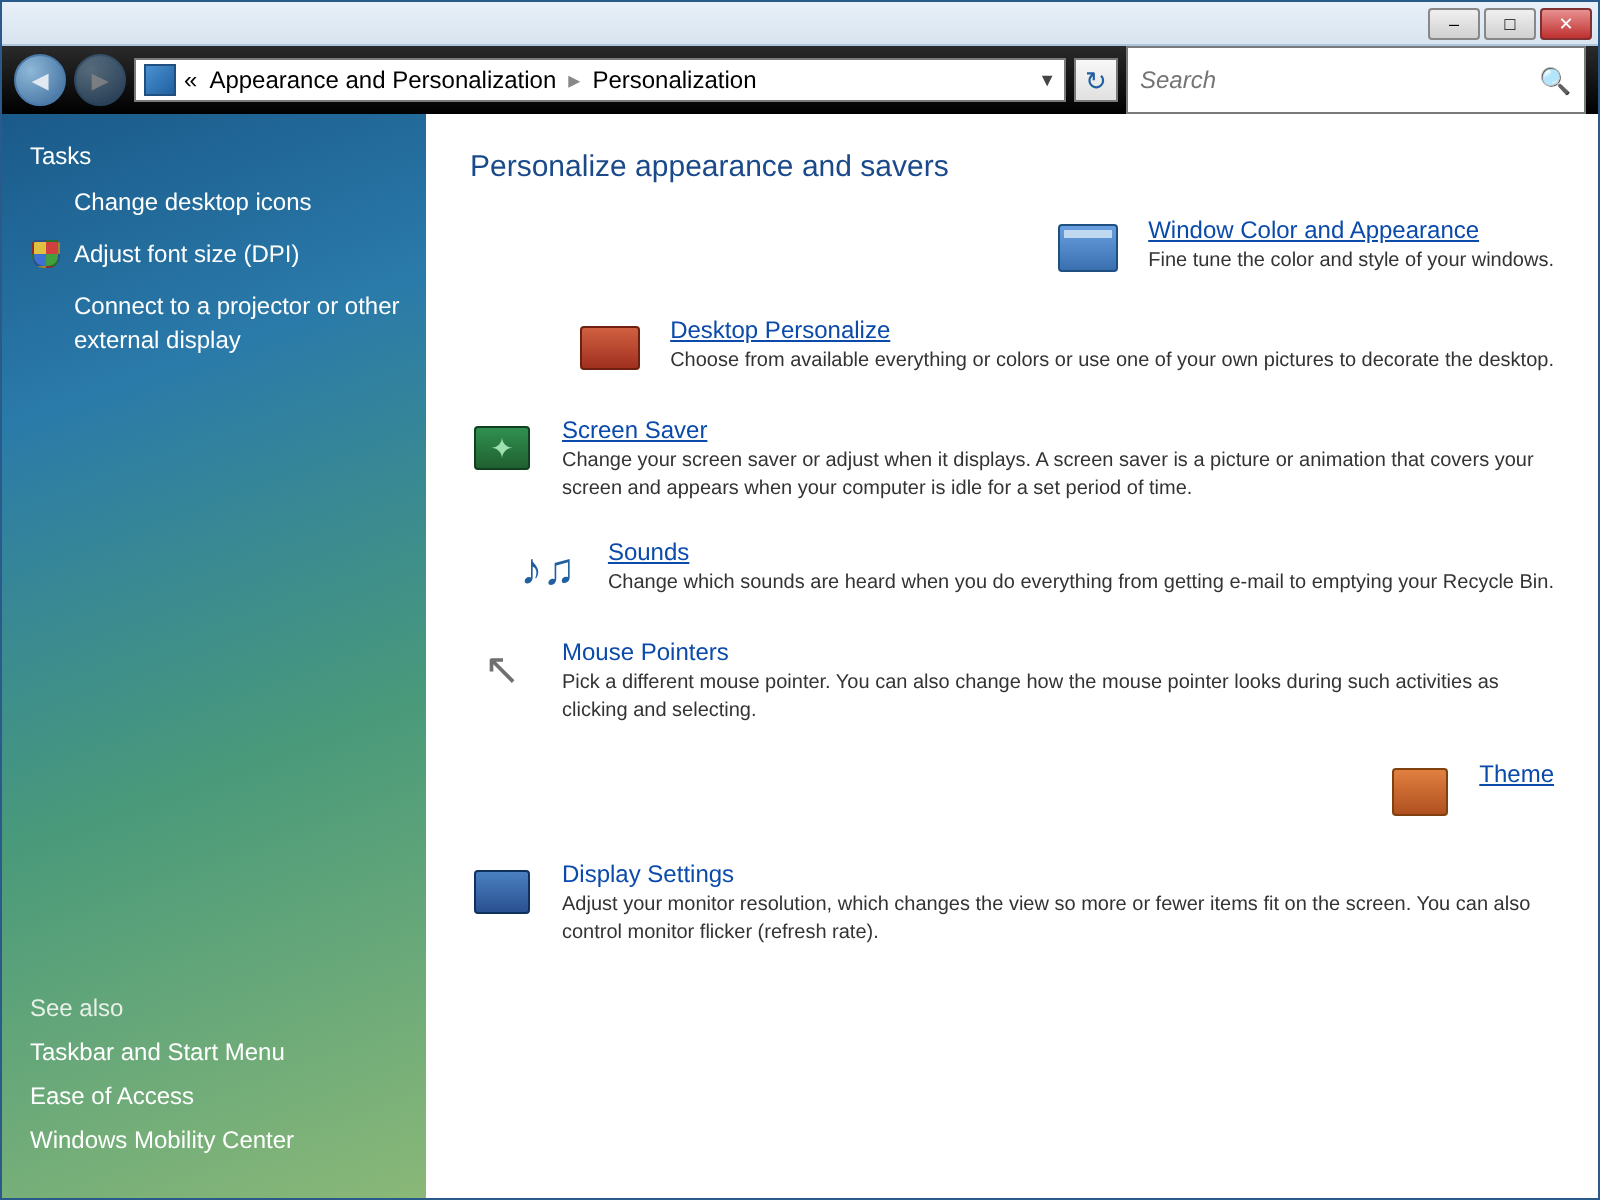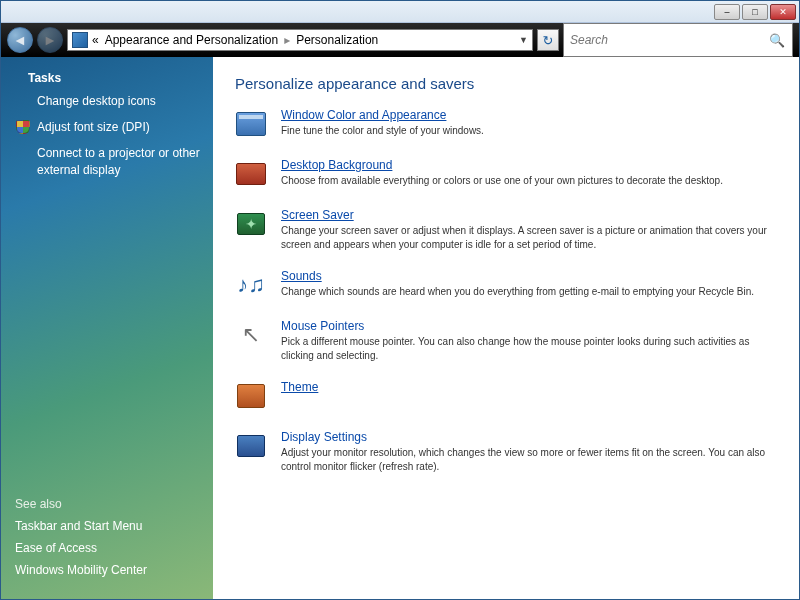--- a/index.html
+++ b/index.html
@@ -26,31 +26,31 @@
 .addr-dd { margin-left: auto; color: #444; font-size: 9px; }
 .refresh-btn { width: 22px; height: 22px; background: linear-gradient(#f8f8f8,#e0e0e0); border: 1px solid #7a7a7a; display:flex; align-items:center; justify-content:center; color:#2060a0; font-size:13px;}
 .searchbox { width: 230px; height: 34px; background: #fff; border: 1px solid #7a7a7a; display: flex; align-items: center; padding: 0 6px; }
 .searchbox input { border: none; outline: none; flex: 1; font-style: italic; color: #888; font-size: 12px; font-family: inherit; }
 .search-icon { color: #2a6aaa; font-size: 13px; }
 
 
 .body { flex: 1; display: flex; overflow: hidden; }
 
 .sidebar { width: 212px; background: linear-gradient(160deg, #1a5a8a 0%, #2a7aaa 25%, #4a9a7a 60%, #8ab878 100%); color: #fff; padding: 14px 10px 14px 14px; display: flex; flex-direction: column; }
-.sidebar .tasks-title { font-weight: bold; margin-bottom: 8px; font-size: 12px; margin-left: 13px; }
+.sidebar .tasks-title { font-weight: normal; margin-bottom: 8px; font-size: 12px; }
 .task-item { display: flex; align-items: flex-start; gap: 6px; margin-bottom: 10px; cursor: pointer; line-height: 1.35; }
 .task-icon { width: 16px; height: 16px; flex-shrink: 0; display:flex; align-items:center; justify-content:center;}
 .shield { display:inline-block; width:14px; height:14px; background: conic-gradient(#d04040 0 25%, #40a040 0 50%, #4070d0 0 75%, #e0c040 0); border-radius: 2px 2px 6px 6px; border:1px solid rgba(0,0,0,0.3);}
 .sidebar-spacer { flex: 1; }
 .seealso-title { color: #e8f0e8; margin-bottom: 8px; font-size: 12px; }
 .seealso-item { margin-bottom: 8px; cursor: pointer; }
 
 .content { flex: 1; padding: 18px 22px; overflow: auto; background: #fff; color: #333;}
 .content h1 { font-size: 15px; font-weight: normal; color: #1a4a8a; margin-bottom: 16px; }
-.entry { display: flex; gap: 14px; margin-bottom: 18px; }
+.entry { display: flex; gap: 14px; margin-bottom: 18px; justify-content: flex-end; }
 .entry-icon { width: 32px; height: 32px; flex-shrink: 0; display:flex; align-items:center; justify-content:center; font-size: 22px; }
 .entry-body a { color: #0a4aaa; text-decoration: underline; font-size: 12px; }
 .entry-body a.nou { text-decoration: none; }
 .entry-body p { font-size: 10px; color: #333; margin-top: 2px; line-height: 1.35; max-width: 520px; }
 
 .ic-window { width:30px; height:24px; background: linear-gradient(#6aa0e0,#3a70b0); border:1px solid #205080; border-radius:2px; position:relative;}
 .ic-window::before{content:"";position:absolute;top:2px;left:2px;right:2px;height:4px;background:#c0d8f0;}
 .ic-desktop { width:30px; height:22px; background: linear-gradient(#d06040,#a03020); border:1px solid #702010; border-radius:2px;}
 .ic-screensaver { width:28px; height:22px; background: linear-gradient(#309050,#206030); border:1px solid #104020; border-radius:2px; display:flex;align-items:center;justify-content:center;color:#a0e0b0;font-size:14px;}
 .ic-sounds { color:#2060a0; }
@@ -130,21 +130,21 @@
           <a href="#">Window Color and Appearance</a>
           <p>Fine tune the color and style of your windows.</p>
         </div>
       </div>
 
       <div class="entry">
         <div class="entry-icon">
             <div class="ic-desktop"></div>
           </div>
         <div class="entry-body">
-          <a href="#">Desktop Background</a>
+          <a href="#">Desktop Personalize</a>
           <p>Choose from available everything or colors or use one of your own pictures to decorate the desktop.</p>
         </div>
       </div>
 
       <div class="entry">
         <div class="entry-icon">
             <div class="ic-screensaver">✦</div>
           </div>
         <div class="entry-body">
           <a href="#">Screen Saver</a>

